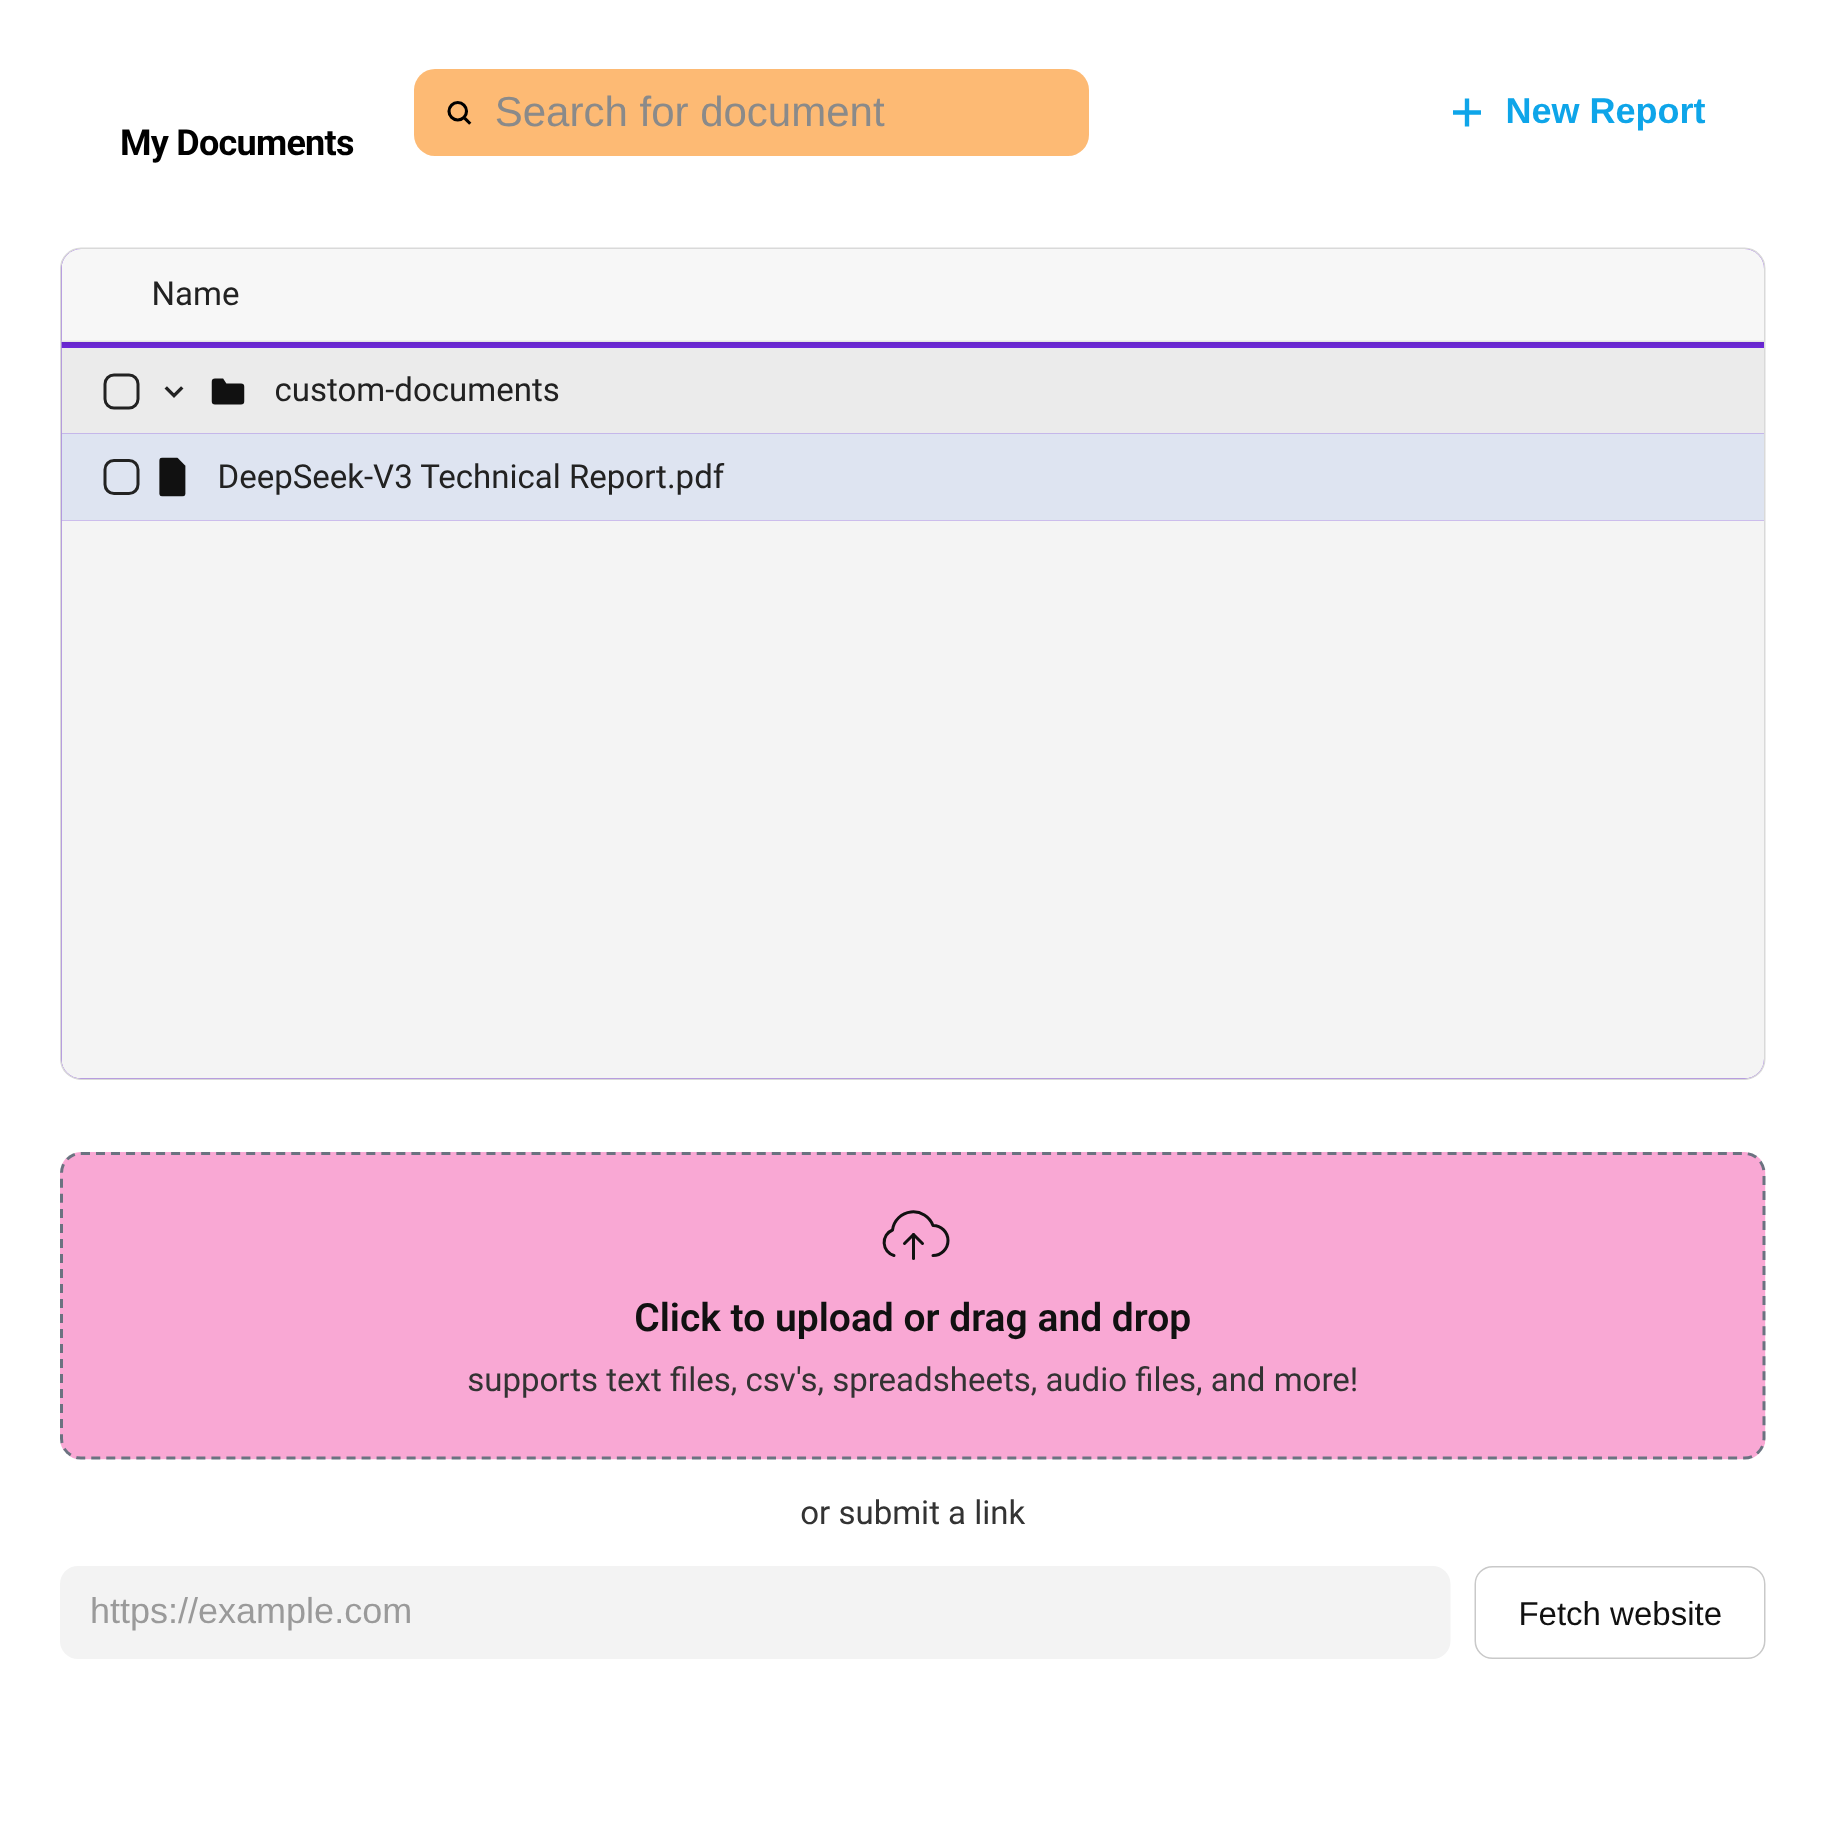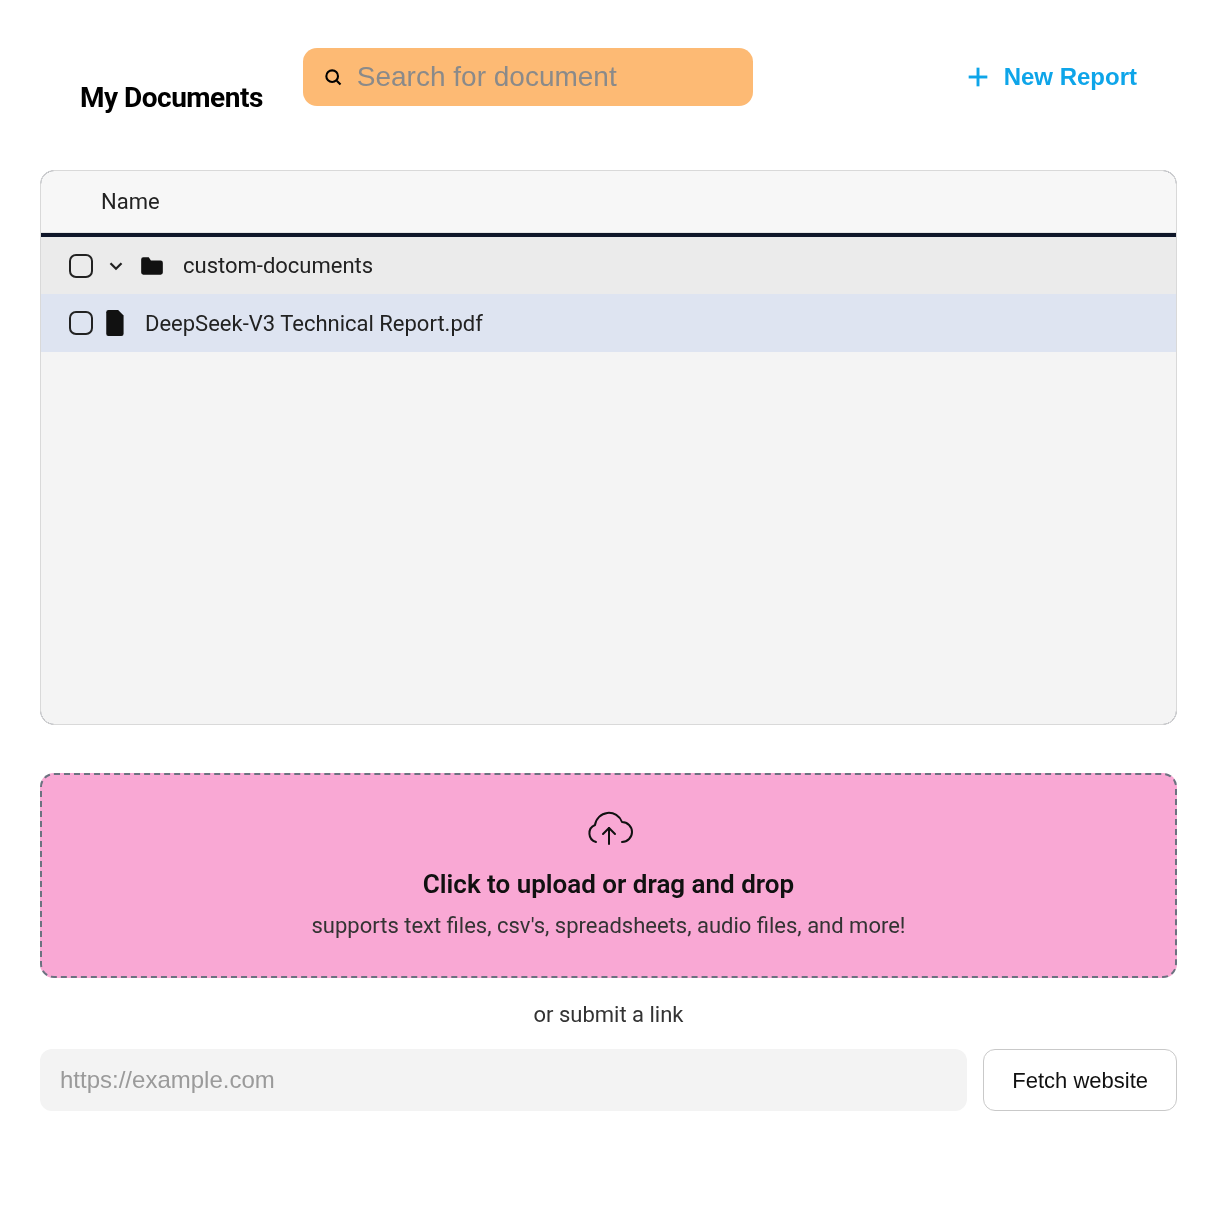--- a/index.html
+++ b/index.html
@@ -15,21 +15,21 @@
       width: 1217px;
     }
     .header {
       display: flex;
       align-items: center;
       gap: 40px;
       margin-bottom: 56px;
       padding: 0 40px;
     }
     .page-title {
-      font-size: 28px;
+      font-size: 24px;
       font-weight: 700;
       letter-spacing: -0.5px;
       color: #000;
       white-space: nowrap;
       margin-top: 41px;
     }
     .search-wrap {
       position: relative;
       flex: 0 0 auto;
       width: 450px;
@@ -75,21 +75,21 @@
     .plus-icon {
       width: 28px;
       height: 28px;
       stroke: #0ea5e9;
       stroke-width: 2.5;
     }
 
     .file-panel {
       border: 1px solid #d9d9d9;
       border-radius: 14px;
-      background: #0f172a;
+      background: #6d28d9;
       overflow: hidden;
       height: 555px;
       margin-bottom: 48px;
       display: flex;
       flex-direction: column;
     }
     .table-header {
       padding: 18px 60px;
       background: #f7f7f7;
       border-bottom: 1px solid #e5e5e5;

